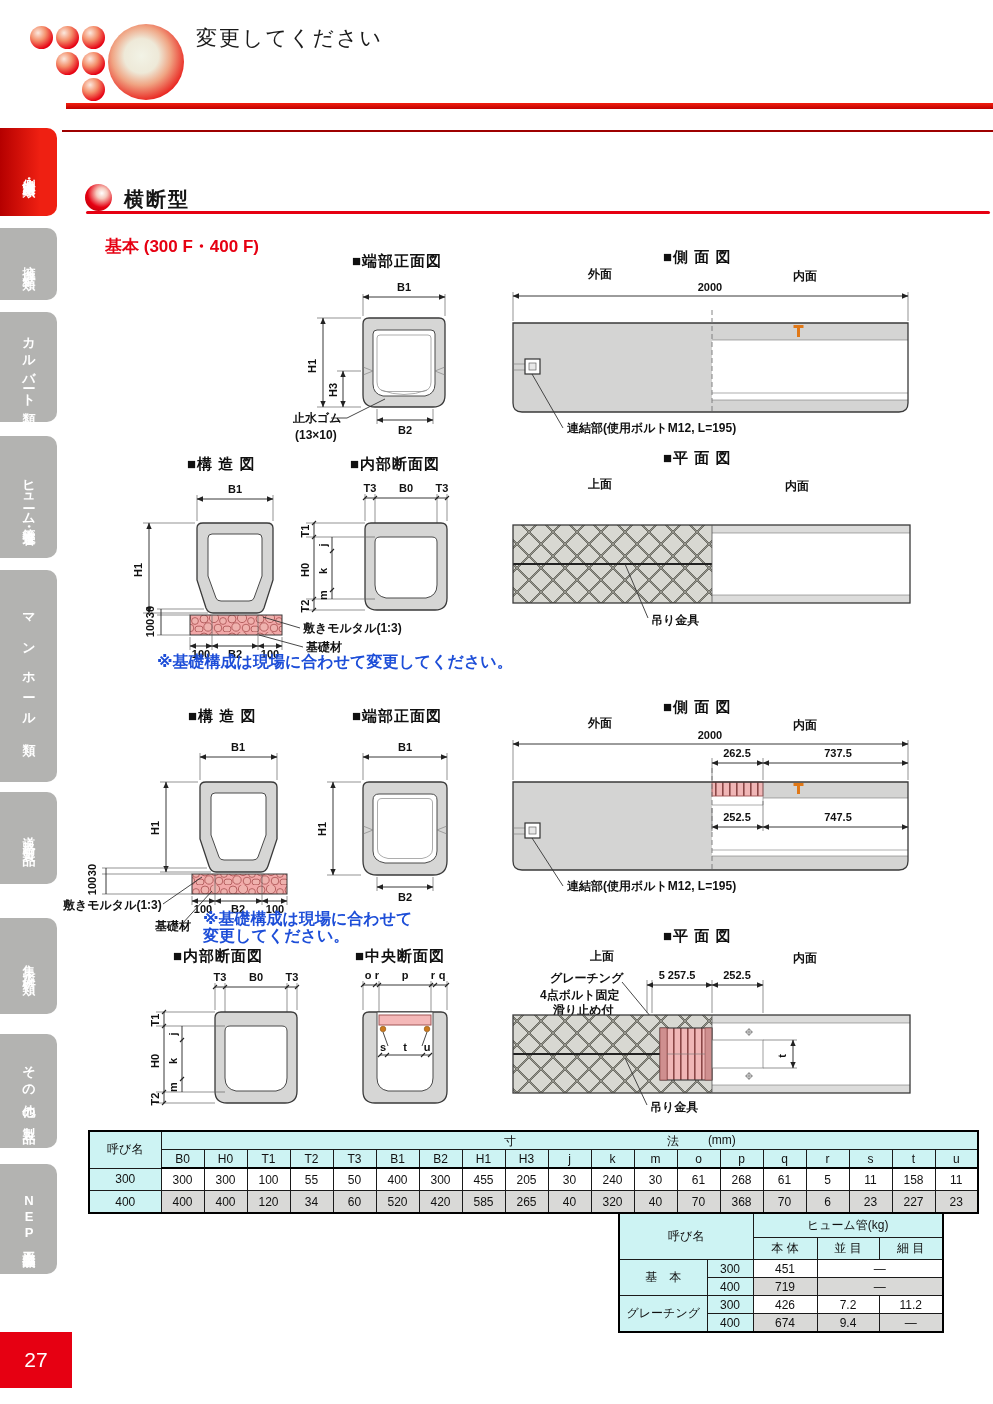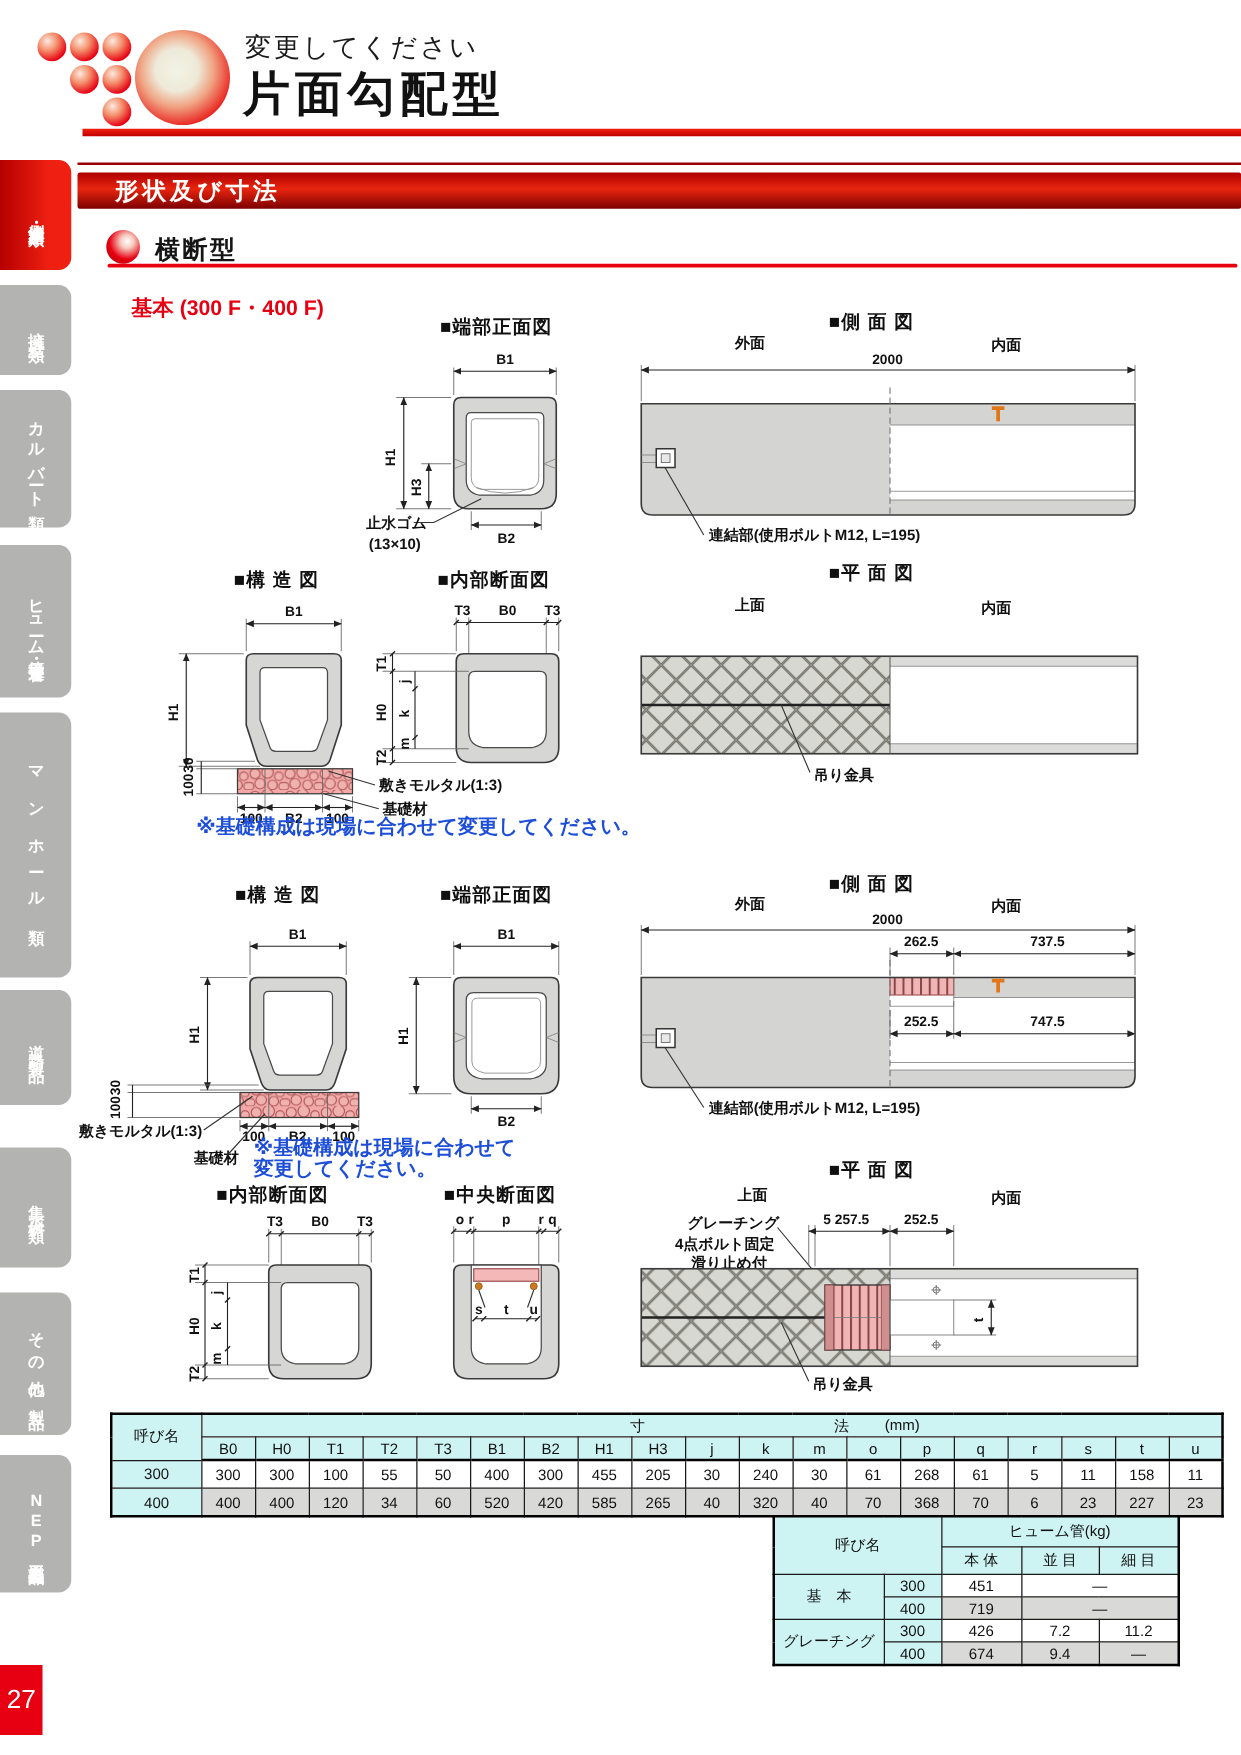--- a/index.html
+++ b/index.html
@@ -7,21 +7,21 @@
         font-family:"Liberation Sans","DejaVu Sans",sans-serif;color:#111}
   .abs{position:absolute}
   .fig-title{position:absolute;font-size:15px;font-weight:bold;color:#101010;letter-spacing:1px;white-space:nowrap}
   .red-heading{position:absolute;font-size:17px;font-weight:bold;color:#e60012;white-space:nowrap}
   .red-note{position:absolute;font-size:16px;font-weight:bold;color:#1d4ed8;line-height:17px;white-space:nowrap}
   
   .vtab{position:absolute;left:0;width:57px;background:#b3b3b1;color:#fff;border-radius:0 10px 10px 0;
         display:flex;align-items:center;justify-content:center;writing-mode:vertical-rl;text-orientation:mixed;
         font-size:13px;font-weight:bold;letter-spacing:2px}
   .vtab.active{background:linear-gradient(90deg,#b50000,#ef2012 70%)}
-  .pagenum{position:absolute;left:0;top:1332px;width:34px;height:56px;background:#e60012;color:#fff;
+  .pagenum{position:absolute;left:0;top:1332px;width:72px;height:56px;background:#e60012;color:#fff;
            display:flex;align-items:center;justify-content:center;font-size:21px}
   
   .h-sub{position:absolute;left:196px;top:24px;font-size:21px;color:#1a1a1a;letter-spacing:2px}
   .h-title{position:absolute;left:194px;top:50px;font-size:38px;font-weight:bold;color:#111;letter-spacing:4px}
   .h-rule{position:absolute;left:66px;top:103px;width:927px;height:6px;background:linear-gradient(180deg,#f2200f,#c00000)}
   .c{position:absolute;border-radius:50%;background:radial-gradient(circle at 35% 30%,#fbe9df 0%,#f4906c 35%,#e60012 75%,#c50000 100%)}
   .bigc{position:absolute;border-radius:50%;background:radial-gradient(circle at 44% 42%,#f2f3e6 0%,#eee9d8 28%,#f0a483 48%,#e81010 78%,#cf0000 100%)}
   
   .topline{position:absolute;left:62px;top:130px;width:931px;height:2px;background:#9e0000}
   .banner{position:absolute;left:62px;top:138px;width:931px;height:29px;
@@ -101,38 +101,34 @@
   <div class="abs" style="left:0;top:0;width:190px;height:110px">
     <div class="c" style="left:30px;top:26px;width:23px;height:23px"></div>
     <div class="c" style="left:56px;top:26px;width:23px;height:23px"></div>
     <div class="c" style="left:82px;top:26px;width:23px;height:23px"></div>
     <div class="c" style="left:56px;top:52px;width:23px;height:23px"></div>
     <div class="c" style="left:82px;top:52px;width:23px;height:23px"></div>
     <div class="c" style="left:82px;top:78px;width:23px;height:23px"></div>
     <div class="bigc" style="left:108px;top:24px;width:76px;height:76px"></div>
   </div>
   <div class="h-sub">変更してください</div>
-  <div class="h-title">片面勾配型</div>
   <div class="h-rule"></div>
 
   <div class="vtab active" style="top:128px;height:88px;letter-spacing:1px">側溝・水路類</div>
   <div class="vtab" style="top:228px;height:72px;letter-spacing:6px">擁壁類</div>
   <div class="vtab" style="top:312px;height:110px;letter-spacing:3px">カルバート類</div>
   <div class="vtab" style="top:436px;height:122px;letter-spacing:1px">ヒューム管・推進管</div>
   <div class="vtab" style="top:570px;height:212px;letter-spacing:14px">マンホール類</div>
   <div class="vtab" style="top:792px;height:92px;letter-spacing:6px">道路製品</div>
   <div class="vtab" style="top:918px;height:96px;letter-spacing:6px">集水桝類</div>
   <div class="vtab" style="top:1034px;height:114px;letter-spacing:4px">その他の製品</div>
   <div class="vtab" style="top:1164px;height:110px;letter-spacing:1px;text-orientation:upright">NEP工業会製品</div>
   <div class="pagenum">27</div>
 
   <div class="topline"></div>
-  <div class="banner">
-      <span>形状及び寸法</span>
-    </div>
   <div class="sec-icon"></div>
   <div class="sec-title">横断型</div>
   <div class="sec-rule"></div>
   <div class="red-heading" style="left:105px;top:235px">基本 (300 F・400 F)</div>
 
   <div class="fig-title" style="left:352px;top:252px">■端部正面図</div>
   <svg style="left:285px;top:250px" width="225" height="218" viewBox="0 0 225 218">
     <line class="xl" x1="78" y1="66" x2="78" y2="44"></line>
       <line class="xl" x1="160" y1="66" x2="160" y2="44"></line>
     <line class="dl" x1="78" y1="47" x2="160" y2="47" marker-start="url(#ar)" marker-end="url(#ar)"></line>

